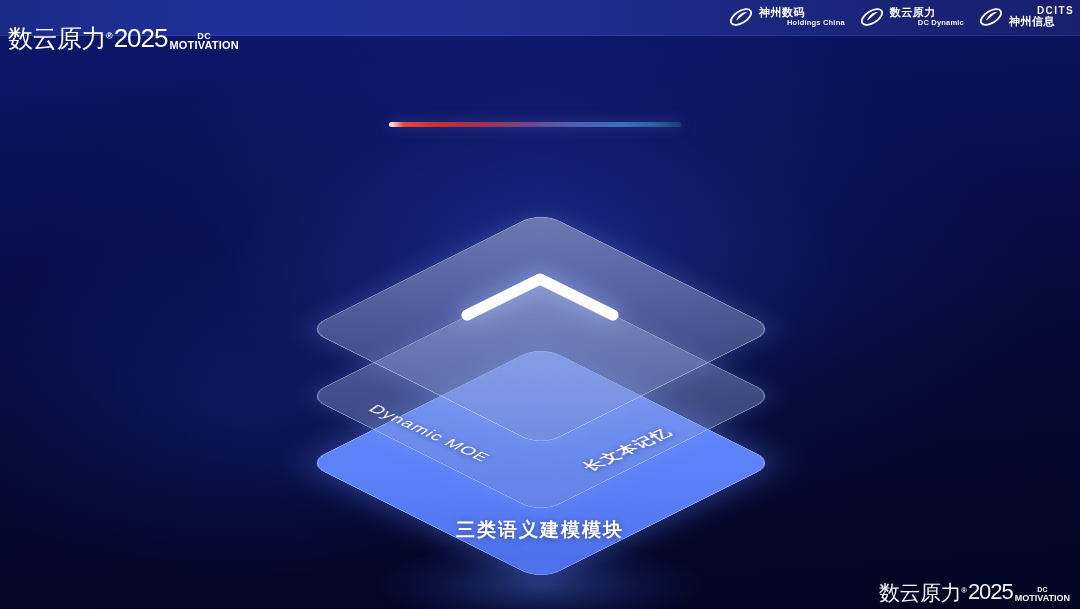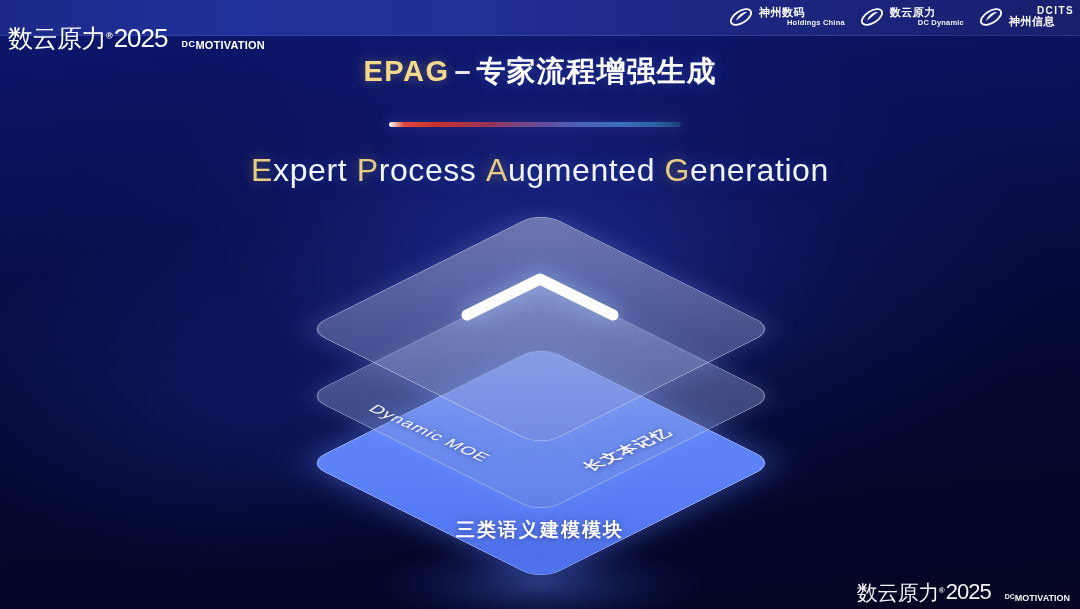--- a/index.html
+++ b/index.html
@@ -58,25 +58,25 @@
     vertical-align: super;
   }
   .el-year {
     font-weight: 400;
     color: #ffffff;
     letter-spacing: -1px;
     font-family: "Liberation Sans", "DejaVu Sans", sans-serif;
   }
   .el-dc {
     display: flex;
-    flex-direction: row;
+    flex-direction: column;
     line-height: 0.92;
     color: #ffffff;
     font-weight: 700;
-    margin-left: 14px;
+    margin-left: 2px;
     text-align: center;
   }
 
   
   #logo-main {
     position: absolute;
     left: 8px; top: 4px;
     z-index: 8;
   }
   #logo-main .el-cn   { font-size: 25px; }
@@ -346,27 +346,23 @@
         <path d="M15 31 C19 18, 30 14, 35 15 C28 19, 22 25, 15 31 Z" fill="#ffffff"></path>
       </svg>
       <span class="partner-text">
         <span class="partner-en small">DCITS</span>
         <span class="partner-cn">神州信息</span>
       </span>
     </div>
 
   </div>
 
-  <div id="title-cn">
-    <span class="acr">EPAG</span><span class="dash">–</span><span>专家流程增强生成</span>
-  </div>
 
   <div id="divider"></div>
 
-  <div id="title-en"><span class="cap">E</span><span>xpert</span>&nbsp;<span class="cap">P</span><span>rocess</span>&nbsp;<span class="cap">A</span><span>ugmented</span>&nbsp;<span class="cap">G</span><span>eneration</span></div>
 
   <div id="stack">
 
     <div id="stack-glow"></div>
 
     <div class="layer" id="layer-bottom"></div>
     <div class="layer" id="layer-mid"></div>
     <div class="layer" id="layer-top"></div>
 
     <svg id="chevron-up" viewBox="0 0 166 56">

